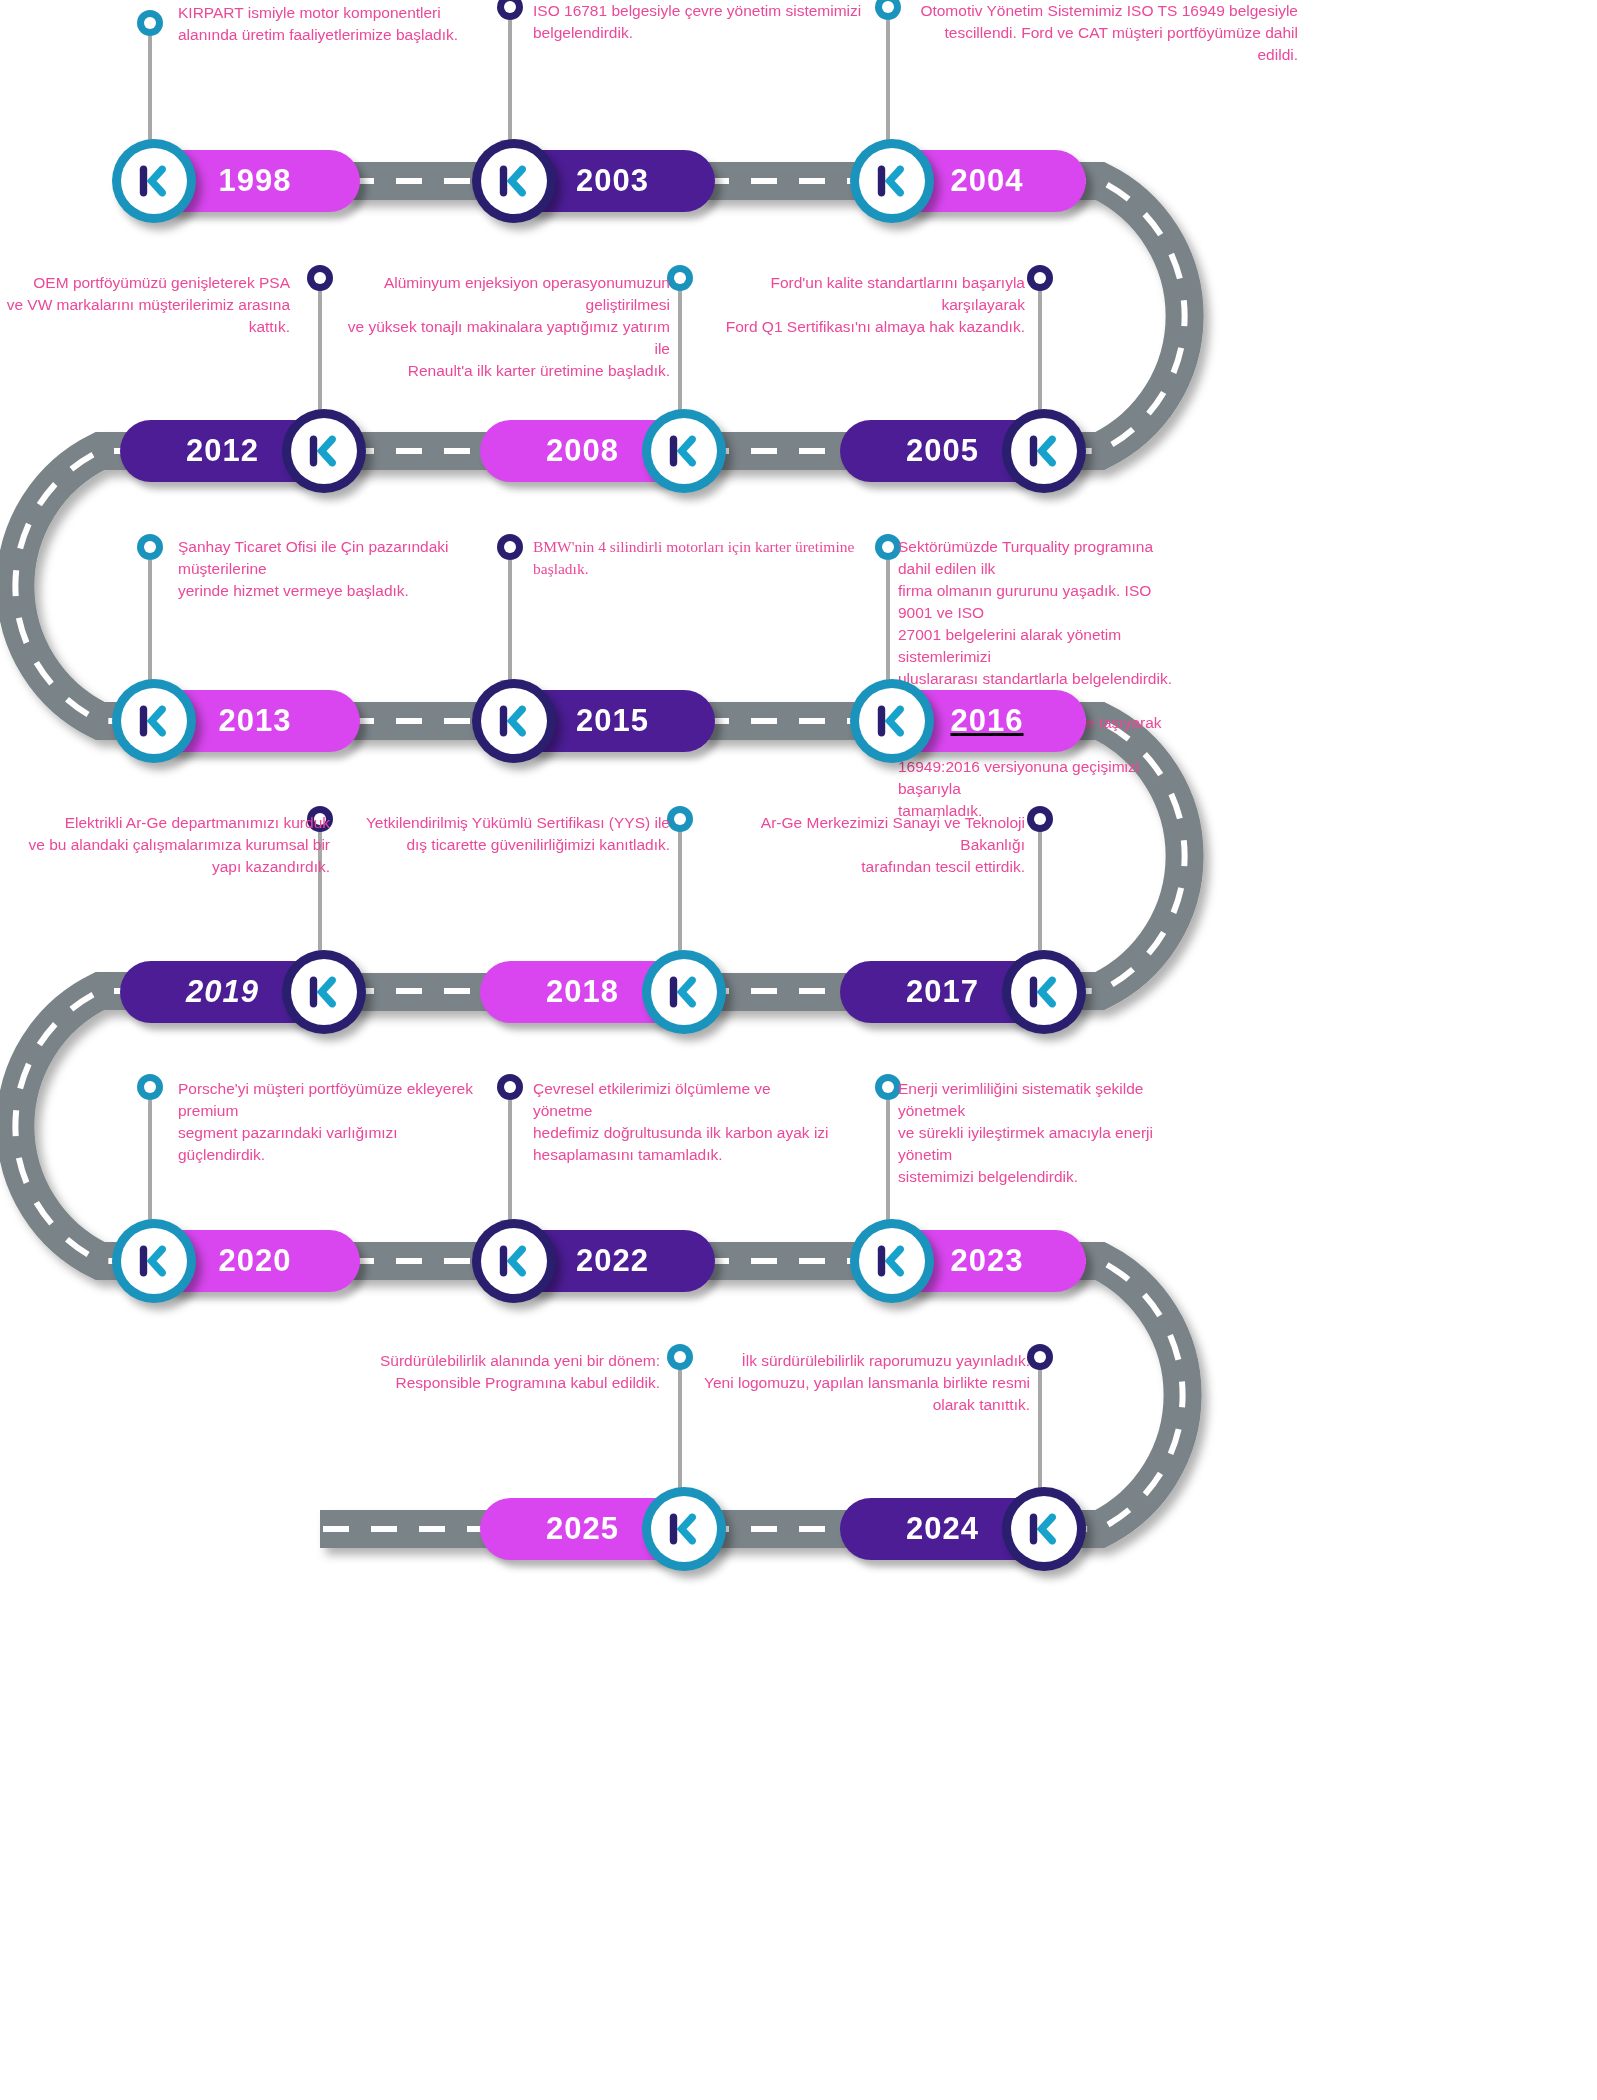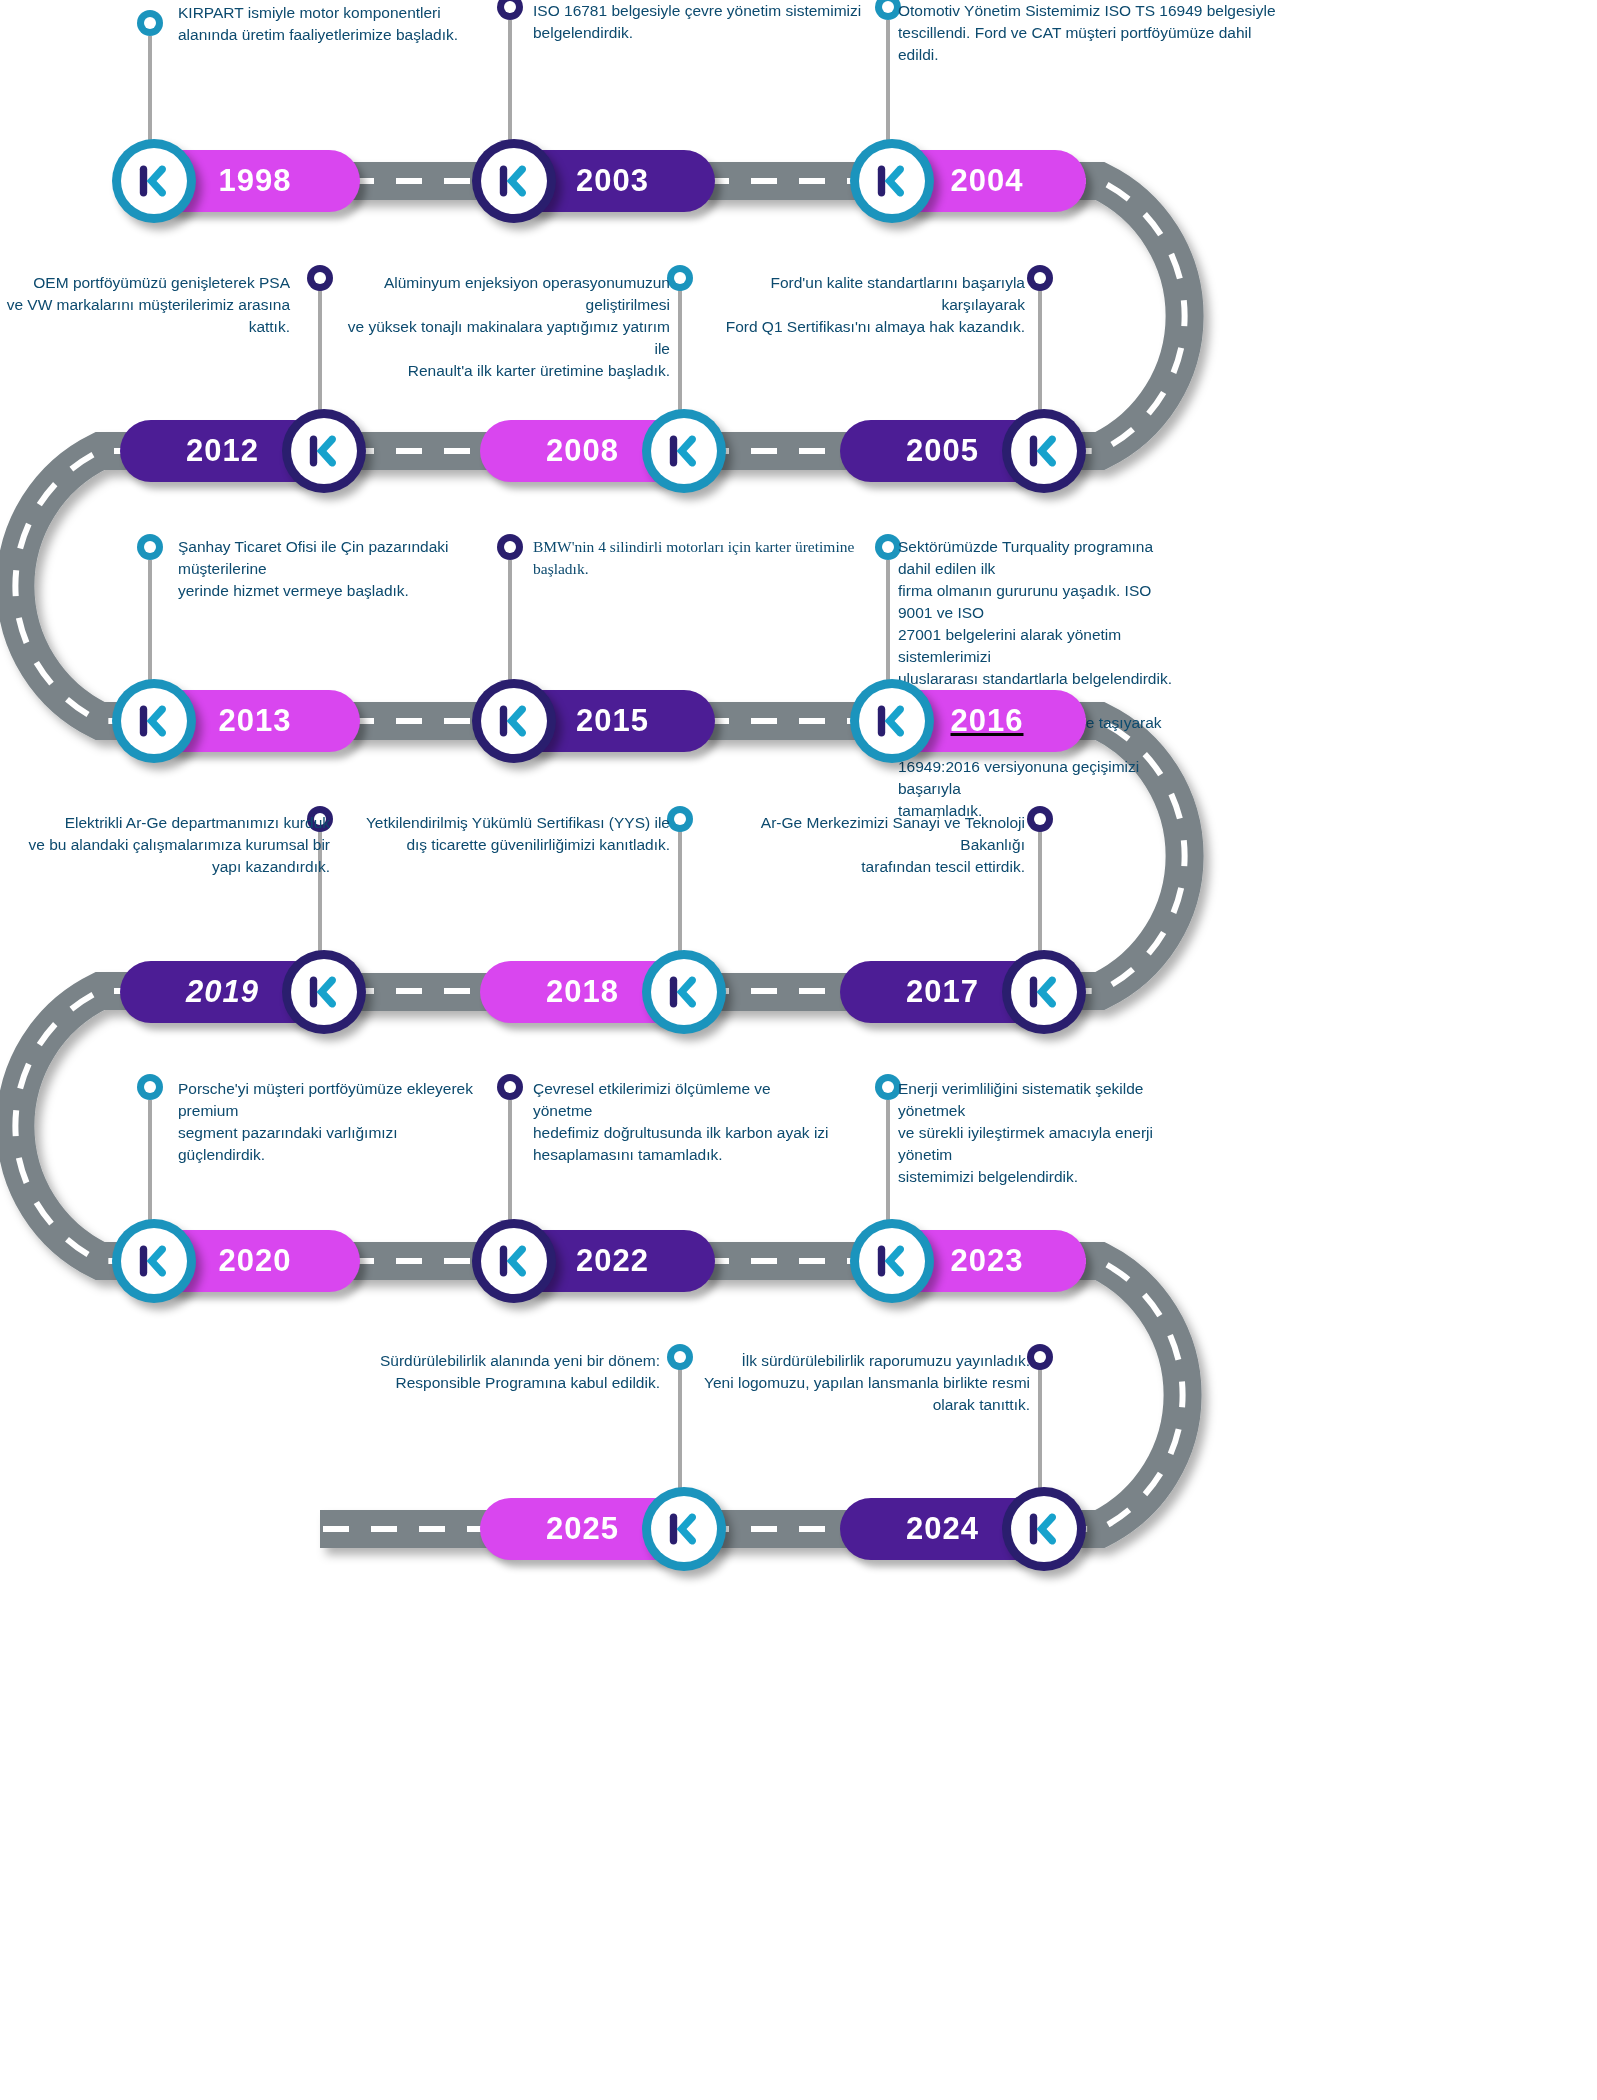--- a/index.html
+++ b/index.html
@@ -67,21 +67,21 @@
   }
   .dot.cyan{background:#1b94bd;}
   .dot.purple{background:#2a1e6e;}
   .dot i{
     display:block;width:12px;height:12px;border-radius:50%;
     background:#ffffff;
   }
   
   .cap{
     position:absolute;
-    color:#0c4a6e;
+    color:#ec4899;
     font-size:15.5px;
     line-height:1.42;
     font-family:"Liberation Sans", sans-serif;
     white-space:pre-line;
   }
   .cap.r{text-align:right;}
   .cap.l{text-align:left;}
 </style>
 </head>
 <body>
@@ -191,21 +191,21 @@
   <path d="M32.6 7.3 C30.9 5.9 28.6 6.2 27.2 7.9 L14.6 22.0 L27.2 36.1
            C28.6 37.8 30.9 38.1 32.6 36.7 C34.3 35.3 34.5 33.0 33.1 31.3
            L24.5 22.0 L33.1 12.7 C34.5 11.0 34.3 8.7 32.6 7.3 Z" fill="#17a2cc"></path>
 </svg>
         </span>
       </div>
       <div class="stem" style="left: 886px; top: 20px; height: 130px;"></div>
       <div class="dot cyan" style="left: 875px; top: -6px;">
         <i></i>
       </div>
-      <div class="cap l" style="left: 898px; top: 0px; width: 400px;">Otomotiv Yönetim Sistemimiz ISO TS 16949 belgesiyle
+      <div class="cap l" style="left: 898px; top: 0px; width: 400px; text-align: right;">Otomotiv Yönetim Sistemimiz ISO TS 16949 belgesiyle
 tescillendi. Ford ve CAT müşteri portföyümüze dahil
 edildi.</div>
       <div class="pill cyan" style="left: 888px; top: 150px; width: 198px;">
         <span class="yr">2004</span>
       </div>
       <div class="badge cyan" style="left: 850px; top: 139px;">
         <span class="inner">
 <svg width="44" height="44" viewBox="0 0 44 44">
   <path d="M11.5 6.5 C9.3 6.5 7.8 8.0 7.8 10.2 L7.8 33.8 C7.8 36.0 9.3 37.5 11.5 37.5
            C13.7 37.5 15.2 36.0 15.2 33.8 L15.2 10.2 C15.2 8.0 13.7 6.5 11.5 6.5 Z" fill="#2a1e6e"></path>

